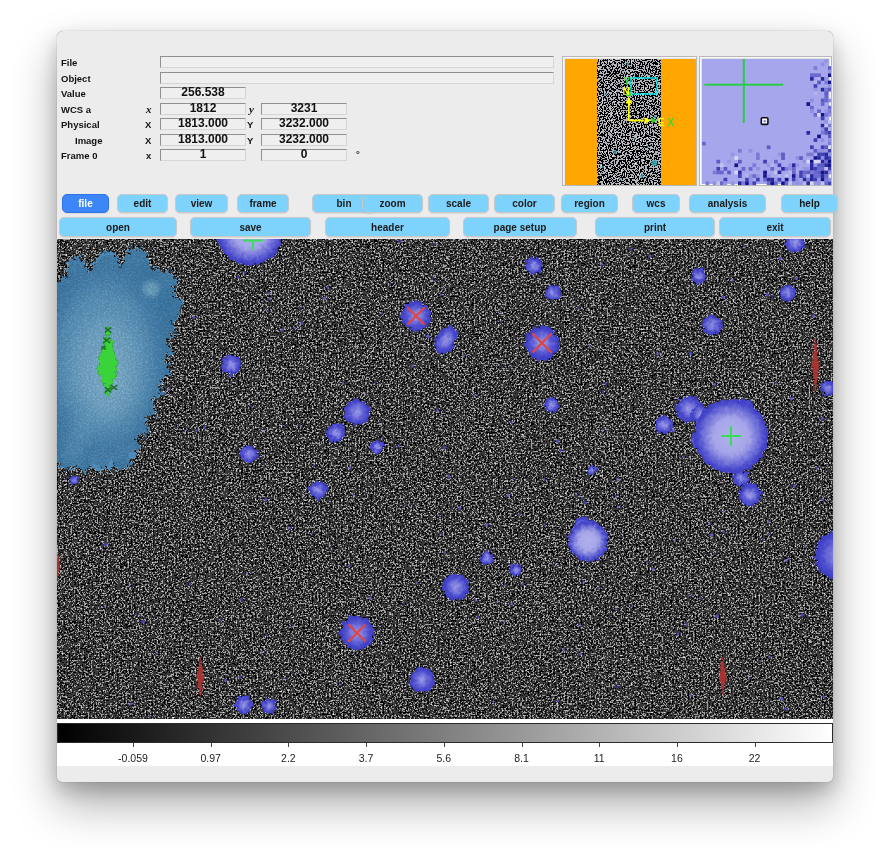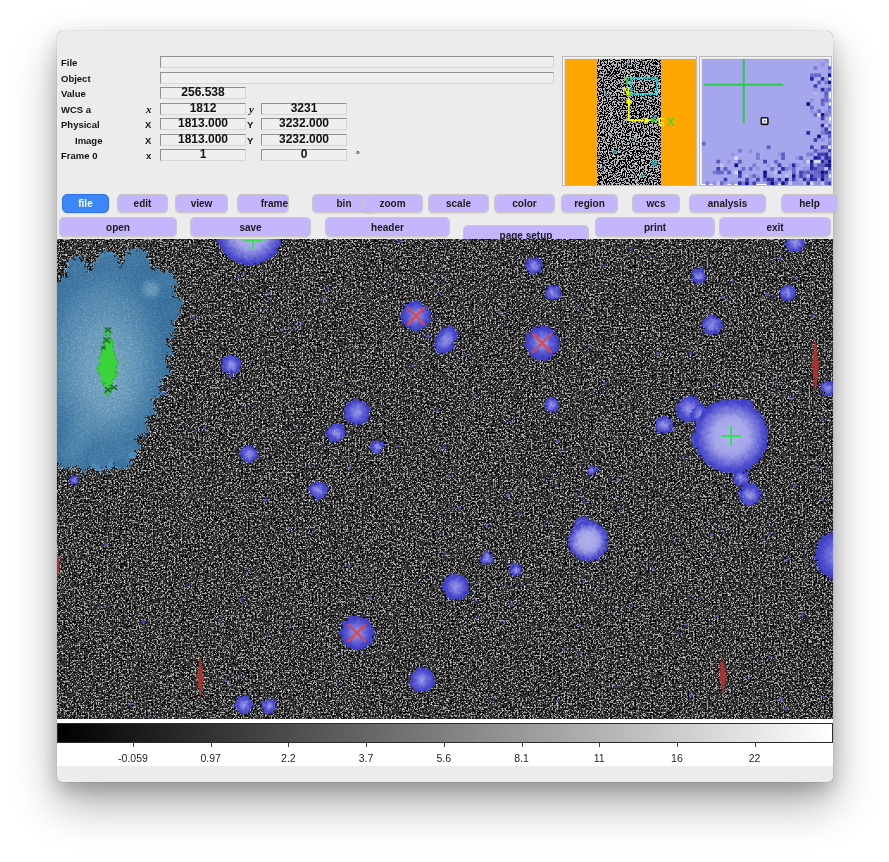--- a/index.html
+++ b/index.html
@@ -13,21 +13,21 @@
 .tl{position:absolute;top:7px;width:12px;height:12px;border-radius:50%;}
 #tl-r{left:7px;background:#f9605a;border:0.5px solid #e0443e;}
 #tl-y{left:27px;background:#fdbc2f;border:0.5px solid #dfa023;}
 #tl-g{left:47px;background:#2bc840;border:0.5px solid #1ead2f;}
 #title{position:absolute;left:0;top:5px;width:100%;text-align:center;font-size:12.5px;font-weight:700;color:#434343;letter-spacing:0;}
 .lbl{position:absolute;font-size:9.5px;font-weight:700;color:#111;}
 .fld{position:absolute;height:12px;background:#efefef;border:1px solid;border-color:#909090 #d6d6d6 #d6d6d6 #909090;
  font-size:12px;font-weight:700;color:#111;text-align:center;line-height:9.5px;}
 .axl{position:absolute;font-size:9.5px;font-weight:700;color:#111;}
 .axi{position:absolute;font-size:11px;font-style:italic;font-family:"Liberation Serif",serif;font-weight:700;color:#111;}
-.btn{position:absolute;background:#c4b5fd;border:1px solid #c9c9c9;border-radius:5px;
+.btn{position:absolute;background:#7dd3fc;border:1px solid #c9c9c9;border-radius:5px;
  font-size:10px;font-weight:700;color:#1a1a1a;text-align:center;box-shadow:0 0.5px 1px rgba(0,0,0,0.08);}
 .r1{top:163px;height:19px;line-height:18px;}
 .r2{top:186px;height:20px;line-height:19px;}
 #bfile{background:#3c86f7;border-color:#2f74e8;color:#fff;}
 #panner{position:absolute;left:505px;top:25px;width:135px;height:130px;background:#e4e4e4;
  border:1px solid #b8b8b8;box-shadow:inset 0 0 0 1px #f8f8f8;}
 #magf{position:absolute;left:642px;top:25px;width:133px;height:130px;background:#e4e4e4;
  border:1px solid #b8b8b8;box-shadow:inset 0 0 0 1px #f8f8f8;}
 #mainimg{position:absolute;left:0px;top:208px;width:776px;height:480px;background:#000;}
 #cbar{position:absolute;left:0px;top:4px;width:776px;height:20px;background:linear-gradient(to right,#000,#fff);
@@ -368,34 +368,34 @@
         <line x1="2.4" y1="25.7" x2="81.2" y2="25.7"></line>
       </g>
       <rect x="59.3" y="58.8" width="6.6" height="6.6" fill="#fff" stroke="#111" stroke-width="1.6" rx="1"></rect>
       <rect x="61.6" y="61.1" width="2.2" height="2.2" fill="#8080e2"></rect>
     </svg>
   </div>
 
   <div class="btn r1" id="bfile" style="left:5px;width:47px;">file</div>
   <div class="btn r1" style="left:60px;width:51px;">edit</div>
   <div class="btn r1" style="left:118px;width:53px;">view</div>
-  <div class="btn r1" style="left:180px;width:52px;text-align:right;">frame</div>
+  <div class="btn r1" style="left:180px;width:52px;">frame</div>
   <div class="btn r1" style="left:255px;width:64px;">bin</div>
   <div class="btn r1" style="left:305px;width:61px;">zoom</div>
   <div class="btn r1" style="left:371px;width:61px;">scale</div>
   <div class="btn r1" style="left:437px;width:61px;">color</div>
   <div class="btn r1" style="left:504px;width:57px;">region</div>
   <div class="btn r1" style="left:575px;width:48px;">wcs</div>
   <div class="btn r1" style="left:632px;width:77px;">analysis</div>
   <div class="btn r1" style="left:716px;width:57px;margin-left:8px;">help</div>
 
   <div class="btn r2" style="left:2px;width:118px;">open</div>
   <div class="btn r2" style="left:133px;width:121px;">save</div>
   <div class="btn r2" style="left:268px;width:125px;">header</div>
-  <div class="btn r2" style="left:406px;width:126px;margin-top:8px;">page setup</div>
+  <div class="btn r2" style="left:406px;width:114px;">page setup</div>
   <div class="btn r2" style="left:538px;width:120px;">print</div>
   <div class="btn r2" style="left:662px;width:112px;">exit</div>
 
   <div id="mainimg">
     <svg width="776" height="480" viewBox="0 0 776 480">
       <defs>
         <filter id="mnoise" x="0" y="0" width="100%" height="100%">
           <feTurbulence type="fractalNoise" baseFrequency="0.58" numOctaves="3" seed="11" stitchTiles="stitch"></feTurbulence>
           <feColorMatrix type="saturate" values="0"></feColorMatrix>
           <feComponentTransfer>

